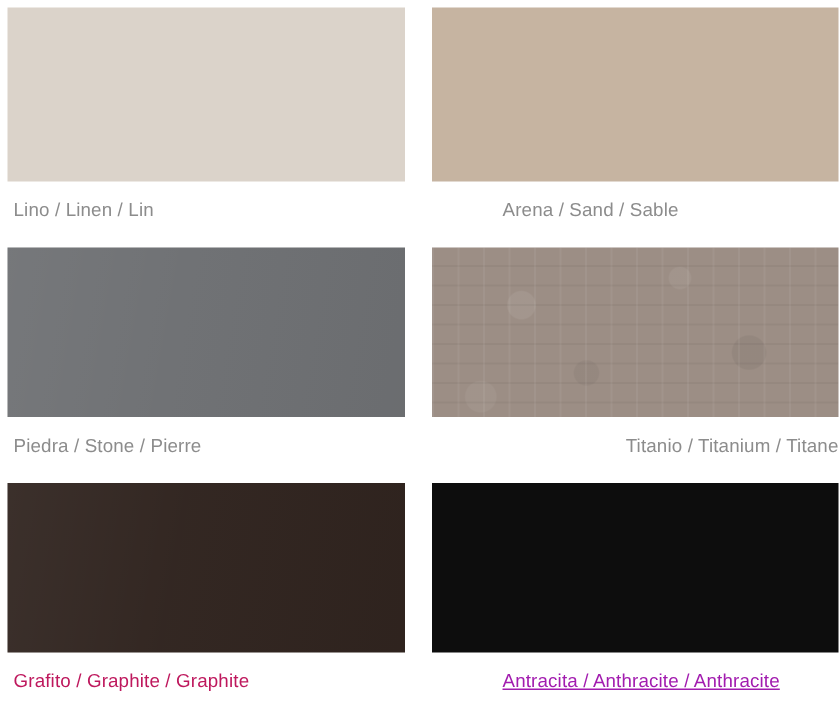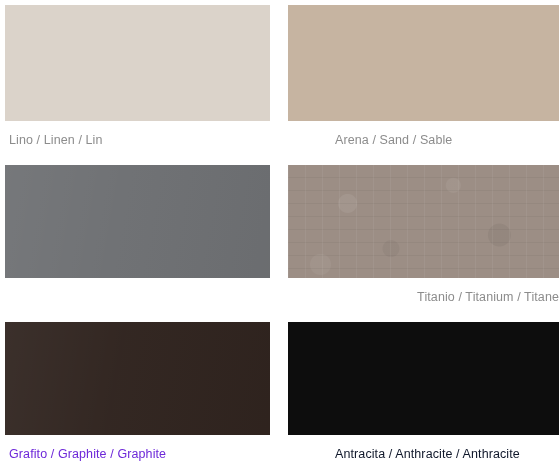--- a/index.html
+++ b/index.html
@@ -94,36 +94,37 @@
     <span class="swatch-chip" style="background-color: rgb(198, 180, 161);">
         <span class="texture"></span>
       </span>
     <span class="swatch-label" style="color: rgb(140, 140, 140);">Arena / Sand / Sable</span>
   </div>
 
   <div class="swatch-cell col-left row-2">
     <span class="swatch-chip glossy" style="background-color: rgb(110, 112, 115);">
         <span class="texture"></span>
       </span>
+    <span class="swatch-label" style="color: rgb(140, 140, 140);">Piedra / Stone / Pierre</span>
   </div>
 
   <div class="swatch-cell col-right row-2">
     <span class="swatch-chip textured" style="background-color: rgb(156, 142, 133);">
         <span class="texture"></span>
       </span>
     <span class="swatch-label" style="color: rgb(140, 140, 140); text-align: right;">Titanio / Titanium / Titane</span>
   </div>
 
   <div class="swatch-cell col-left row-3">
     <span class="swatch-chip glossy" style="background-color: rgb(48, 36, 31);">
         <span class="texture"></span>
       </span>
-    <span class="swatch-label" style="color: #6d28d9;">Grafito / Graphite / Graphite</span>
+    <span class="swatch-label" style="color: #be185d;">Grafito / Graphite / Graphite</span>
   </div>
 
   <div class="swatch-cell col-right row-3">
     <span class="swatch-chip" style="background-color: rgb(13, 13, 13);">
         <span class="texture"></span>
       </span>
-    <span class="swatch-label" style="color: #0f172a;">Antracita / Anthracite / Anthracite</span>
+    <span class="swatch-label" style="color: #a21caf; text-decoration: underline;">Antracita / Anthracite / Anthracite</span>
   </div>
 
 </div>
 
 </body></html>

